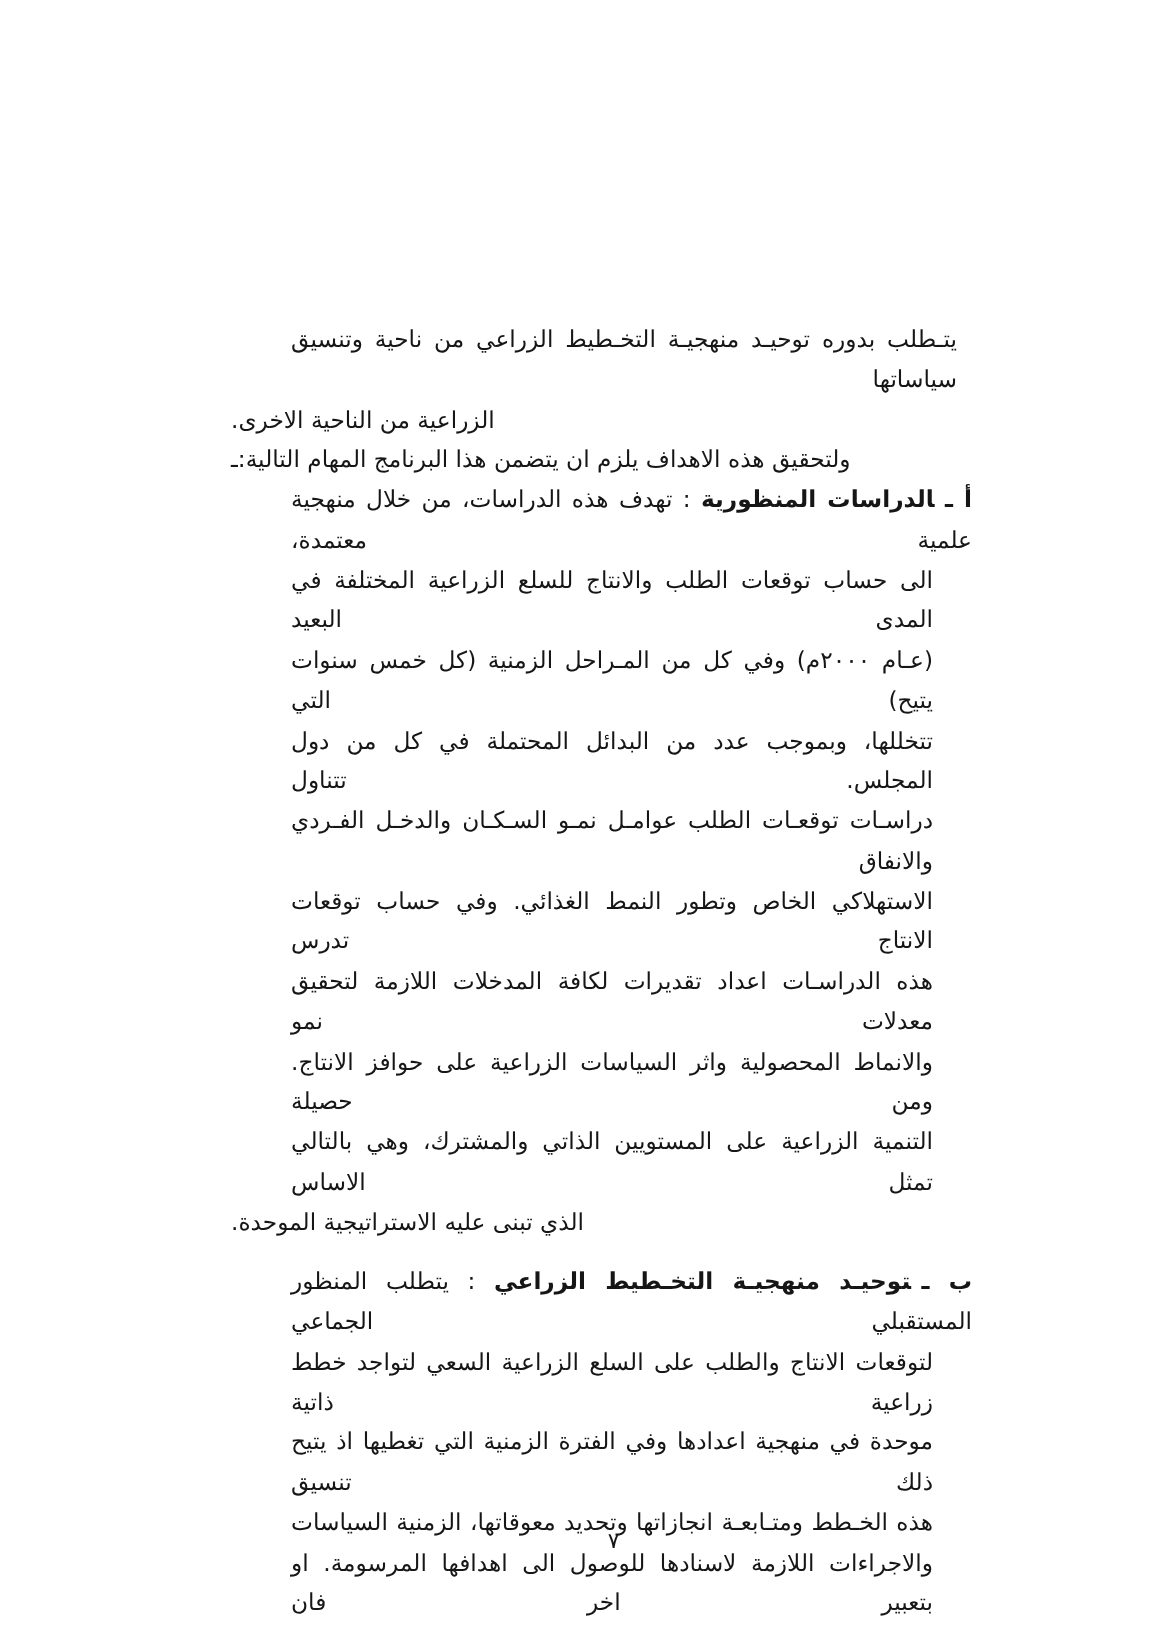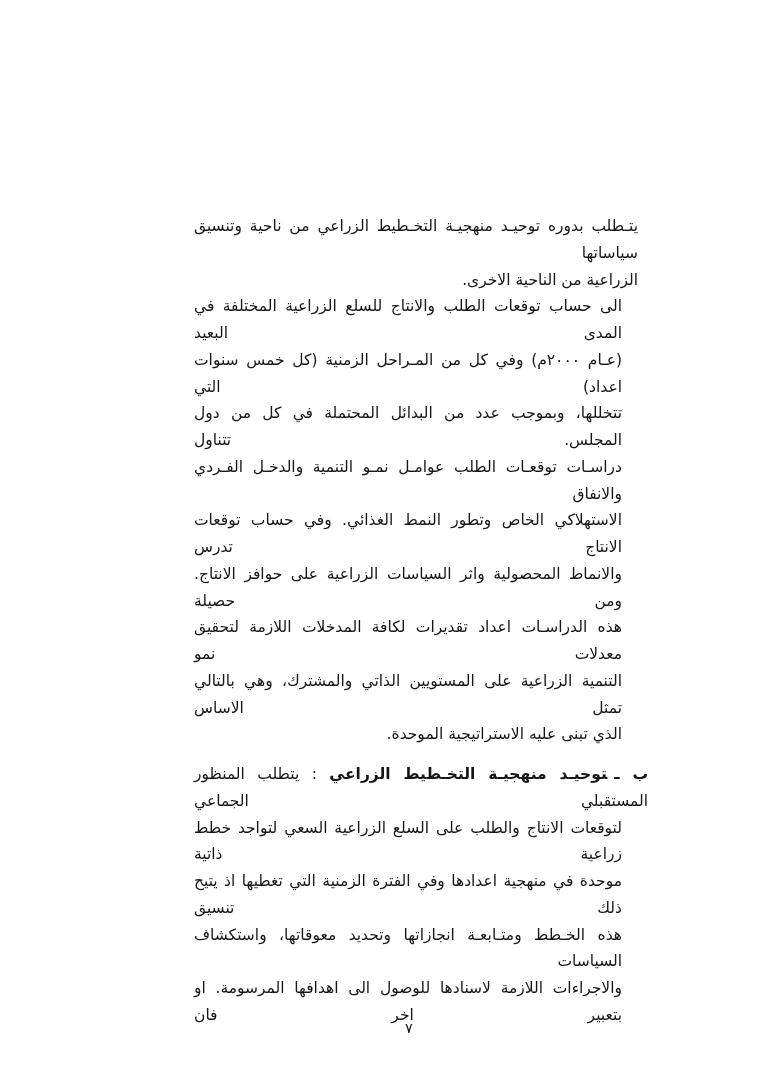--- a/index.html
+++ b/index.html
@@ -19,21 +19,21 @@
   }
   .content {
     position: absolute;
     top: 213px;
     right: 130px;
     width: 494px;
   }
   .line {
     font-size: 15.5px;
     line-height: 26.75px;
-    text-align: right;
+    text-align: left;
     white-space: normal;
     letter-spacing: 0;
   }
   .j {
     text-align: justify;
     text-align-last: justify;
     text-justify: inter-word;
     margin-left: 40px;
   }
   .para { margin: 0; }
@@ -64,40 +64,46 @@
 <body>
 
 <div class="page">
   <div class="content">
 
     <div class="para para-body">
       <div class="line j">يتـطلب بدوره توحيـد منهجيـة التخـطيط الزراعي من ناحية وتنسيق سياساتها</div>
       <div class="line">الزراعية من الناحية الاخرى.</div>
     </div>
 
+    <div class="para para-body lead-in">
+      <div class="line">ولتحقيق هذه الاهداف يلزم ان يتضمن هذا البرنامج المهام التالية:ـ</div>
+    </div>
 
     <div class="item">
+      <div class="line j">
+        <span class="marker">أ ـ</span><span class="item-title">الدراسات المنظورية</span><span> : </span><span>تهدف هذه الدراسات، من خلال منهجية علمية معتمدة،</span>
+      </div>
       <div class="line j cont">الى حساب توقعات الطلب والانتاج للسلع الزراعية المختلفة في المدى البعيد</div>
-      <div class="line j cont">(عـام ٢٠٠٠م) وفي كل من المـراحل الزمنية (كل خمس سنوات اعداد) التي</div>
+      <div class="line j cont">(عـام ٢٠٠٠م) وفي كل من المـراحل الزمنية (كل خمس سنوات يتيح) التي</div>
       <div class="line j cont">تتخللها، وبموجب عدد من البدائل المحتملة في كل من دول المجلس. تتناول</div>
-      <div class="line j cont">دراسـات توقعـات الطلب عوامـل نمـو التنمية والدخـل الفـردي والانفاق</div>
+      <div class="line j cont">دراسـات توقعـات الطلب عوامـل نمـو السـكـان والدخـل الفـردي والانفاق</div>
       <div class="line j cont">الاستهلاكي الخاص وتطور النمط الغذائي. وفي حساب توقعات الانتاج تدرس</div>
+      <div class="line j cont">هذه الدراسـات اعداد تقديرات لكافة المدخلات اللازمة لتحقيق معدلات نمو</div>
       <div class="line j cont">والانماط المحصولية واثر السياسات الزراعية على حوافز الانتاج. ومن حصيلة</div>
-      <div class="line j cont">هذه الدراسـات اعداد تقديرات لكافة المدخلات اللازمة لتحقيق معدلات نمو</div>
       <div class="line j cont">التنمية الزراعية على المستويين الذاتي والمشترك، وهي بالتالي تمثل الاساس</div>
       <div class="line cont">الذي تبنى عليه الاستراتيجية الموحدة.</div>
     </div>
 
     <div class="item item-b">
       <div class="line j">
         <span class="marker">ب ـ</span><span class="item-title">توحيـد منهجيـة التخـطيط الزراعي</span><span> : </span><span>يتطلب المنظور المستقبلي الجماعي</span>
       </div>
       <div class="line j cont">لتوقعات الانتاج والطلب على السلع الزراعية السعي لتواجد خطط زراعية ذاتية</div>
       <div class="line j cont">موحدة في منهجية اعدادها وفي الفترة الزمنية التي تغطيها اذ يتيح ذلك تنسيق</div>
-      <div class="line j cont">هذه الخـطط ومتـابعـة انجازاتها وتحديد معوقاتها، واستكشاف السياسات</div>
+      <div class="line j cont">هذه الخـطط ومتـابعـة انجازاتها وتحديد معوقاتها، الزمنية السياسات</div>
       <div class="line j cont">والاجراءات اللازمة لاسنادها للوصول الى اهدافها المرسومة. او بتعبير اخر فان</div>
 
     </div>
 
   </div>
 
   <div class="page-number">٧</div>
 </div>
 
 </body></html>

